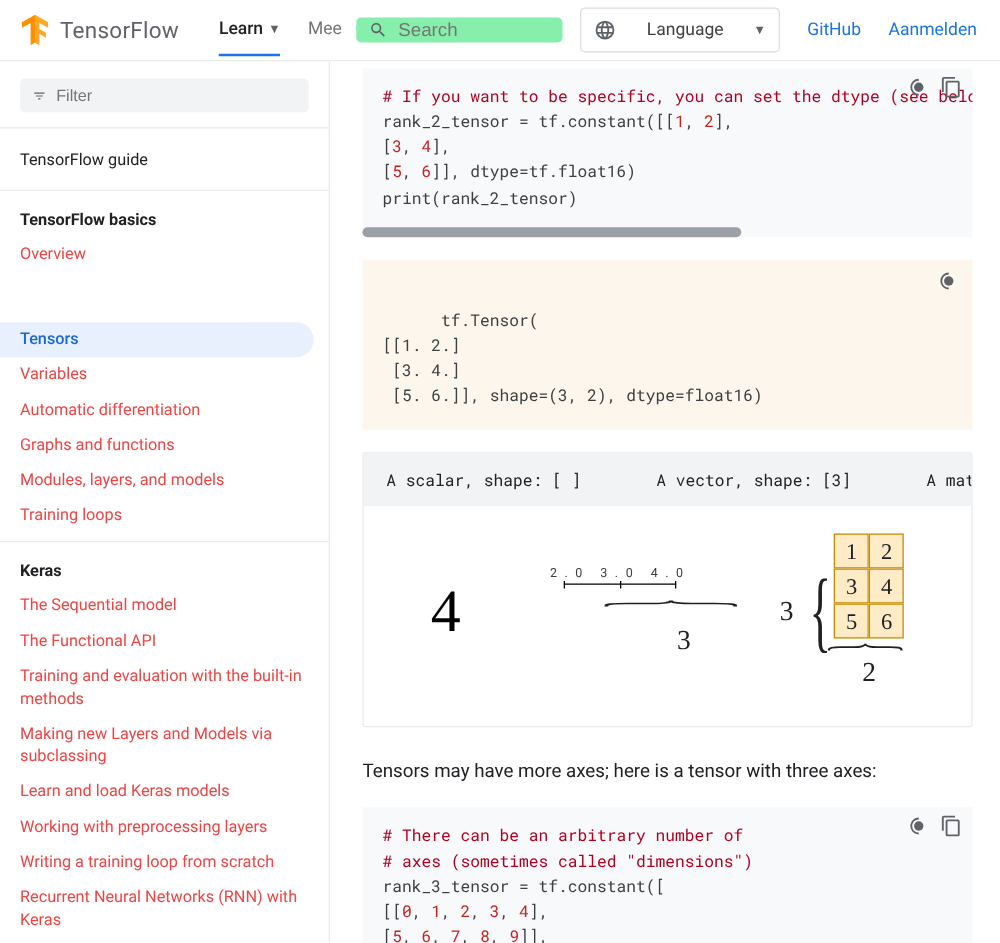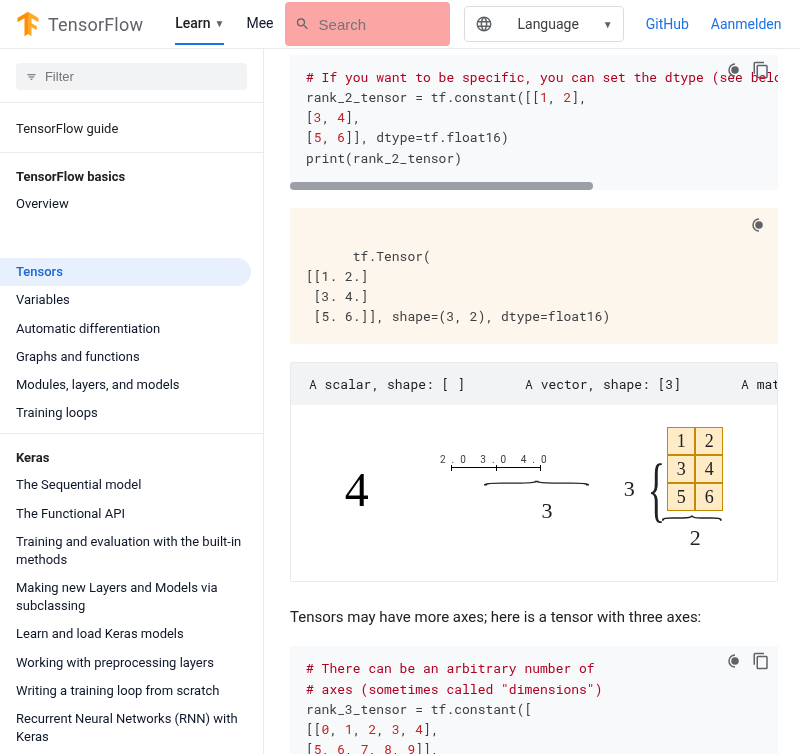--- a/index.html
+++ b/index.html
@@ -20,30 +20,30 @@
   padding: 0 14px;
   border-bottom: 1px solid #e8eaed;
   gap: 8px;
 }
 .logo-area { display: flex; align-items: center; gap: 6px; }
 .logo-mark {
   width: 28px; height: 28px; position: relative;
 }
 .logo-text { font-size: 18px; color: #5f6368; font-weight: 400; letter-spacing: 0.2px; }
 .nav-tabs { display: flex; margin-left: 24px; gap: 22px; }
-.nav-tab { font-size: 14px; color: #0f172a; padding: 12px 0; border-bottom: 2px solid transparent; display: flex; align-items: center; gap: 4px; cursor: pointer; }
+.nav-tab { font-size: 14px; color: #737373; padding: 12px 0; border-bottom: 2px solid transparent; display: flex; align-items: center; gap: 4px; cursor: pointer; }
 .nav-tab.active { border-bottom-color: #1a73e8; font-weight: 500; color:#202124; }
 .caret { font-size: 10px; color: #5f6368; }
 .search-box {
   display: flex;
   align-items: center;
-  background: #fca5a5;
+  background: #86efac;
   border-radius: 4px;
   padding: 0 10px;
-  height: 44px;
+  height: 20px;
   width: 165px;
   gap: 8px;
   margin-left: 4px;
 }
 .search-box input {
   border: none; background: transparent; outline: none; font-size: 15px; color: #5f6368; width: 100%;
 }
 .lang-btn {
   display: flex;
   align-items: center;
@@ -72,21 +72,21 @@
   padding: 6px 10px;
   display: flex;
   align-items: center;
   gap: 8px;
 }
 .filter-box input { border: none; background: transparent; outline: none; font-size: 13px; color: #5f6368; width: 100%; }
 .sidebar hr { border: none; border-top: 1px solid #e8eaed; margin: 0; }
 .side-top-link { padding: 18px 16px 16px; font-size: 13px; color: #202124; display: block; }
 .side-section { padding: 10px 0 6px; }
 .side-section-title { font-size: 13px; font-weight: 700; padding: 6px 16px; color: #202124; }
-.side-item { font-size: 13px; color: #0f172a; padding: 5px 16px 5px 16px; line-height: 1.4; cursor: pointer; display: block; }
+.side-item { font-size: 13px; color: #ef4444; padding: 5px 16px 5px 16px; line-height: 1.4; cursor: pointer; display: block; }
 .side-item.selected {
   background: #e8f0fe;
   color: #1967d2;
   border-radius: 0 16px 16px 0;
   margin-right: 12px;
   font-weight: 500;
   margin-top: 40px;
 }
 .main {
   flex: 1;

